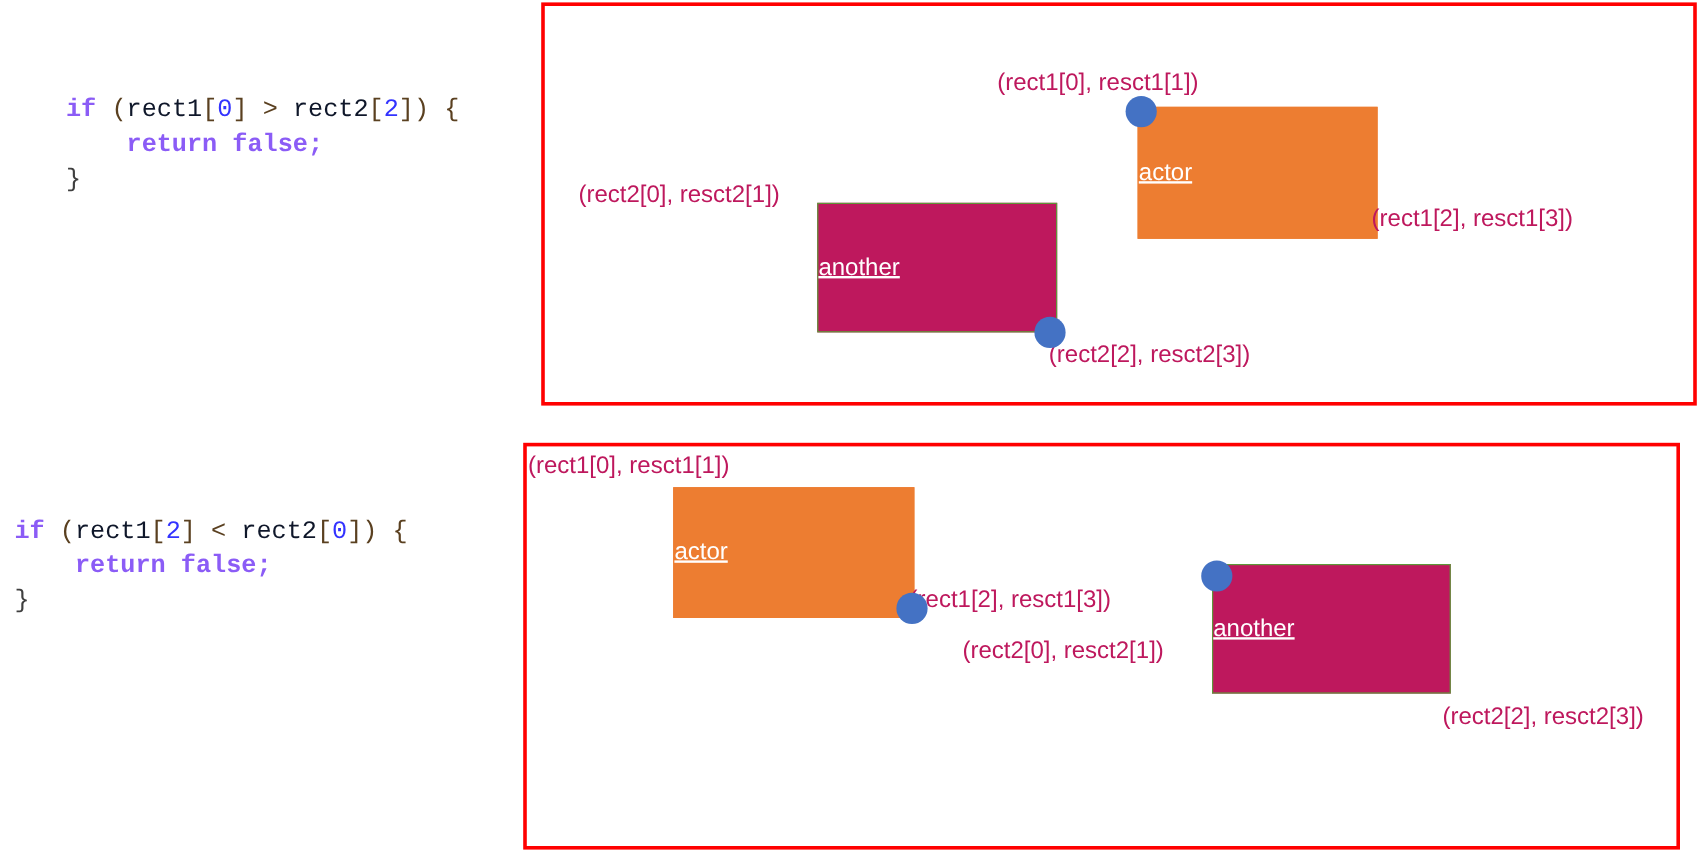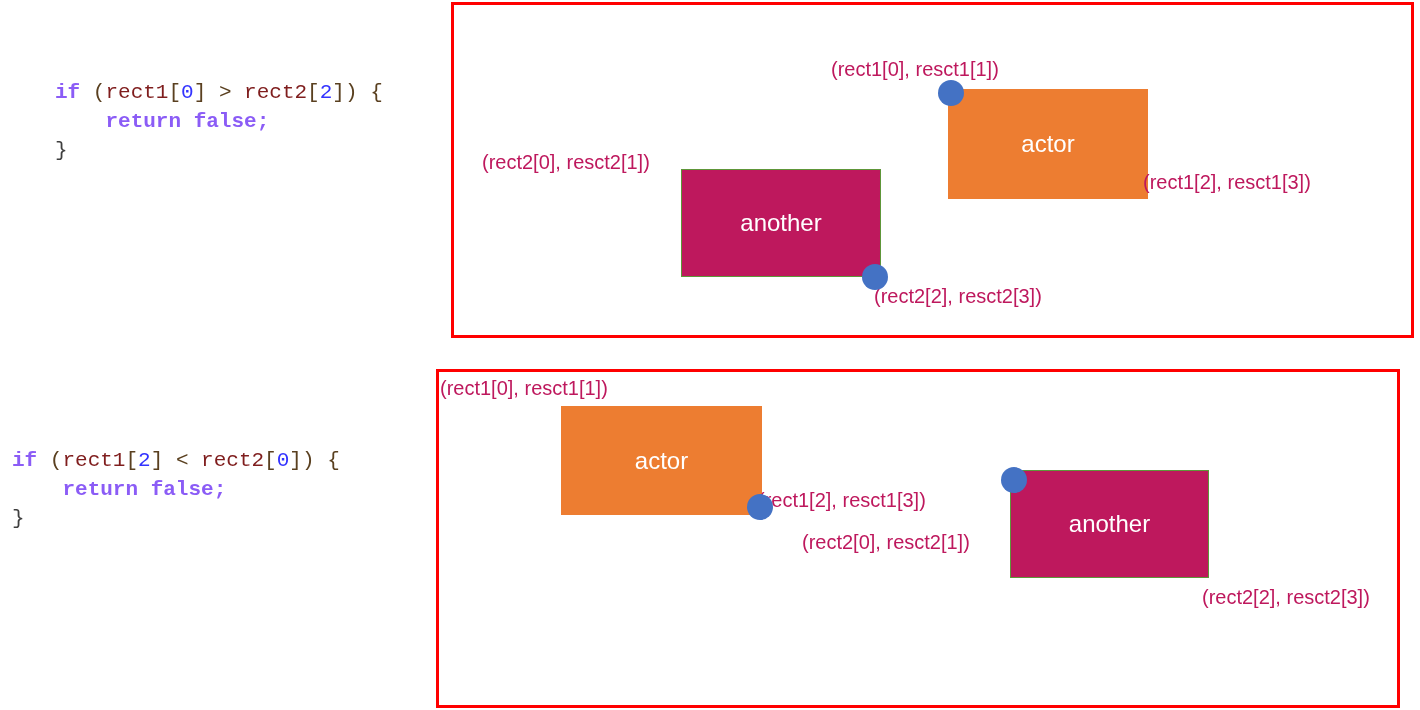--- a/index.html
+++ b/index.html
@@ -25,27 +25,27 @@
   .code-block {
     position: absolute;
     font-family: "Liberation Mono", "DejaVu Sans Mono", monospace;
     font-size: 21px;
     line-height: 29px;
     white-space: pre;
     color: #202060;
   }
   .code-line { white-space: pre; }
   .kw      { color: #8b5cf6; font-weight: bold; }
-  .ident   { color: #7f1d1d; margin-top: 28px; }
+  .ident   { color: #0f172a; margin-top: 28px; }
   .punct   { color: #5a4020; }
   .num     { color: #3333ff; }
   .brace   { color: #3f3f3f; }
 
   #code-top    { left: 55px;  top: 78px; }
-  #code-bottom { left: 12px;  top: 446px; }
+  #code-bottom { left: 12px;  top: 429px; }
 
   
   .panel {
     position: absolute;
     border: 3px solid #ff0000;
     box-sizing: border-box;
     background: #ffffff;
   }
   #panel-top {
     left: 451px;
@@ -59,24 +59,24 @@
     width: 964px;
     height: 339px;
   }
 
   
   .rect {
     position: absolute;
     box-sizing: border-box;
     display: flex;
     align-items: center;
-    justify-content: center;
     color: #ffffff;
-    font-size: 24px;
+    font-size: 20px;
     font-family: "Liberation Sans", sans-serif;
+    text-decoration: underline;
   }
   .rect-actor {
     background: #ed7d31;
     border: 1px solid #ed7d31;
   }
   .rect-another {
     background: #be185d;
     border: 1px solid #5e9639;
   }
 

